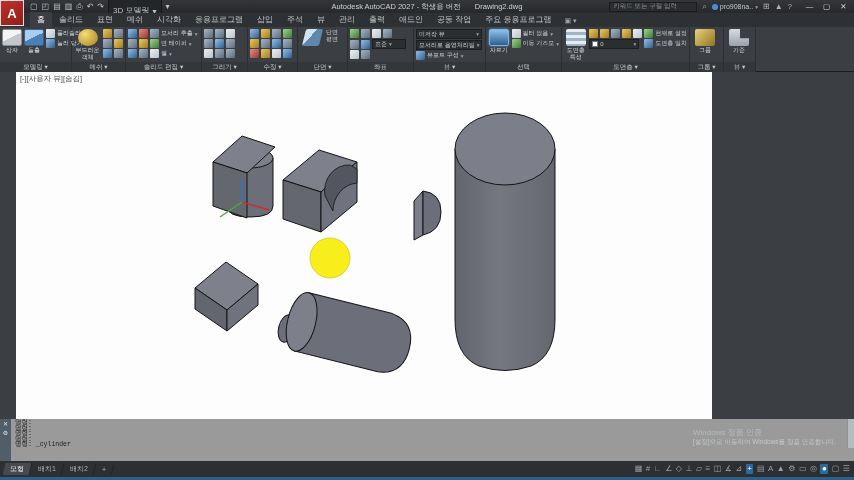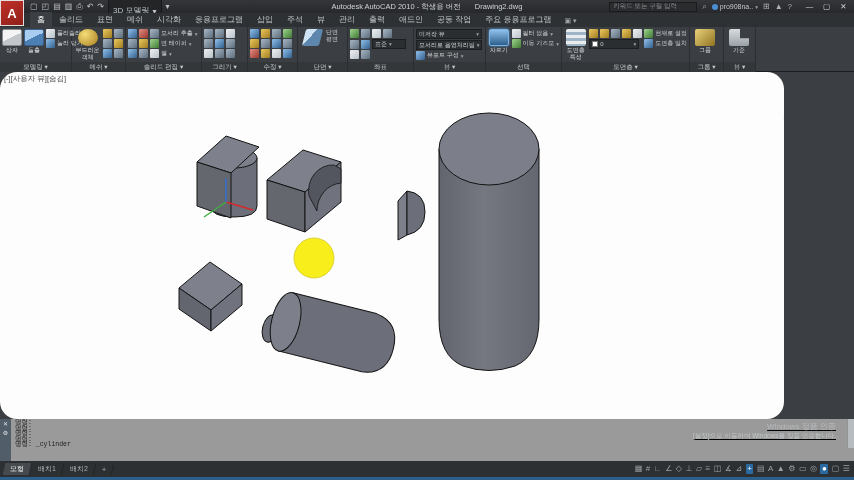--- a/index.html
+++ b/index.html
@@ -52,41 +52,41 @@
   .mi.blue{background:linear-gradient(135deg,#8fc0ea,#33608e);}
   .mi.green{background:linear-gradient(135deg,#9fd48f,#3f7a33);}
   .mi.red{background:linear-gradient(135deg,#e08f85,#9c362c);}
   .mi.light{background:linear-gradient(135deg,#eef1f3,#b9c2c9);}
   .sm-label{font-size:6px;color:#ced2d5;white-space:nowrap;}
   .drop{display:flex;align-items:center;gap:2px;background:#2b2e31;border:1px solid #1c1e20;height:10px;padding:0 2px;color:#c9cdd0;font-size:6px;white-space:nowrap;overflow:hidden;}
   .caret{color:#9aa0a5;font-size:5.5px;}
   .swatch{width:6px;height:6px;background:#fff;border:1px solid #777;flex:none;}
 
   
-  .canvas{position:absolute;left:0;top:72px;width:784px;height:347px;background:#fdfdfd;overflow:hidden;border-radius:17px;}
+  .canvas{position:absolute;left:16px;top:72px;width:696px;height:347px;background:#fdfdfd;overflow:hidden;}
   .vp-label{position:absolute;left:4px;top:2px;font-size:7.5px;color:#4c4c4c;z-index:4;}
   .scene{position:absolute;left:0;top:0;}
   .viewcube{position:absolute;left:775px;top:14px;width:74px;height:80px;z-index:4;}
   .wcs-pill{position:absolute;left:798px;top:84px;width:34px;height:10px;background:#e2eaf0;border:1px solid #c3d0da;border-radius:5px;color:#8d9ca8;font-size:6px;display:flex;align-items:center;justify-content:center;z-index:4;}
   .navbar{position:absolute;left:829px;top:106px;width:16px;height:92px;background:rgba(250,250,250,.85);border:1px solid #cfd4d8;border-radius:3px;display:flex;flex-direction:column;align-items:center;justify-content:space-around;z-index:4;}
   .navbar span{color:#9aa0a6;font-size:8px;line-height:8px;}
   .canvas-edge{position:absolute;left:847px;top:0;width:7px;height:347px;background:linear-gradient(90deg,#e4e7ea,#f3f5f7);z-index:3;}
 
   
   .cmd{position:absolute;left:0;top:419px;width:854px;height:42px;display:flex;}
   .cmd-strip{width:11px;background:#515e69;display:flex;flex-direction:column;align-items:center;padding-top:2px;gap:3px;}
   .cmd-strip span{color:#dfe3e6;font-size:6px;line-height:6px;}
   .cmd-main{flex:1;display:flex;flex-direction:column;position:relative;}
   .cmd-hist{flex:1;background:#9a9a9a;padding:1px 0 0 4px;overflow:hidden;}
   .cmd-hist div{font-size:6.5px;line-height:5.6px;color:#1c1c1c;font-family:"Liberation Mono",monospace;}
   .cmd-input{height:13px;background:#ffffff;display:flex;align-items:center;gap:3px;padding-left:4px;font-size:7.5px;color:#111;}
   .cmd-sq{width:7px;height:7px;background:#c7cdd2;border:1px solid #9aa0a5;}
   .cmd-cmdname{font-weight:bold;color:#222;}
   .opt{background:#c7d6e6;color:#16395c;border-radius:2px;padding:0 2px;font-size:6.5px;}
-  .watermark{position:absolute;right:18px;top:2px;text-align:right;z-index:2;pointer-events:none;text-decoration:underline;}
+  .watermark{position:absolute;right:18px;top:8px;text-align:left;z-index:2;pointer-events:none;}
   .watermark .w1{font-size:8px;color:#b6babd;}
   .watermark .w2{font-size:6.5px;color:#c4c8ca;}
   .cmd-scroll{position:absolute;right:0;top:0;width:7px;height:29px;background:#b7bcc0;border-left:1px solid #8e9396;}
 
   
   .statusbar{position:absolute;left:0;top:461px;width:854px;height:16px;background:#2d3033;display:flex;align-items:center;justify-content:space-between;padding:0 4px;}
   .ltabs{display:flex;align-items:center;gap:1px;}
   .ltab{padding:1px 6px;font-size:7px;color:#aeb2b6;background:#2d3033;border-right:1px solid #222426;transform:skewX(-12deg);}
   .ltab i{font-style:normal;display:inline-block;transform:skewX(12deg);}
   .ltab.active{background:#46494d;color:#fff;}
@@ -110,21 +110,21 @@
       <span>⎙</span>
       <span>↶</span>
       <span>↷</span>
       <div class="ws-drop">
         <span>3D 모델링</span>
           <span class="caret">▾</span>
       </div>
       <span class="caret">▾</span>
     </div>
     <div class="title-center">
-      <span>Autodesk AutoCAD 2010 - 학생용 버전</span>
+      <span>Autodesk AutoCAD 2027 - 학생용 버전</span>
       <span>Drawing2.dwg</span>
     </div>
     <div class="tb-right">
       <div class="searchbox">
         <span>키워드 또는 구절 입력</span>
       </div>
       <span class="tb-ic">⌕</span>
       <div class="tb-user">
         <span class="dot-user"></span>
         <span>pro908na..</span>

